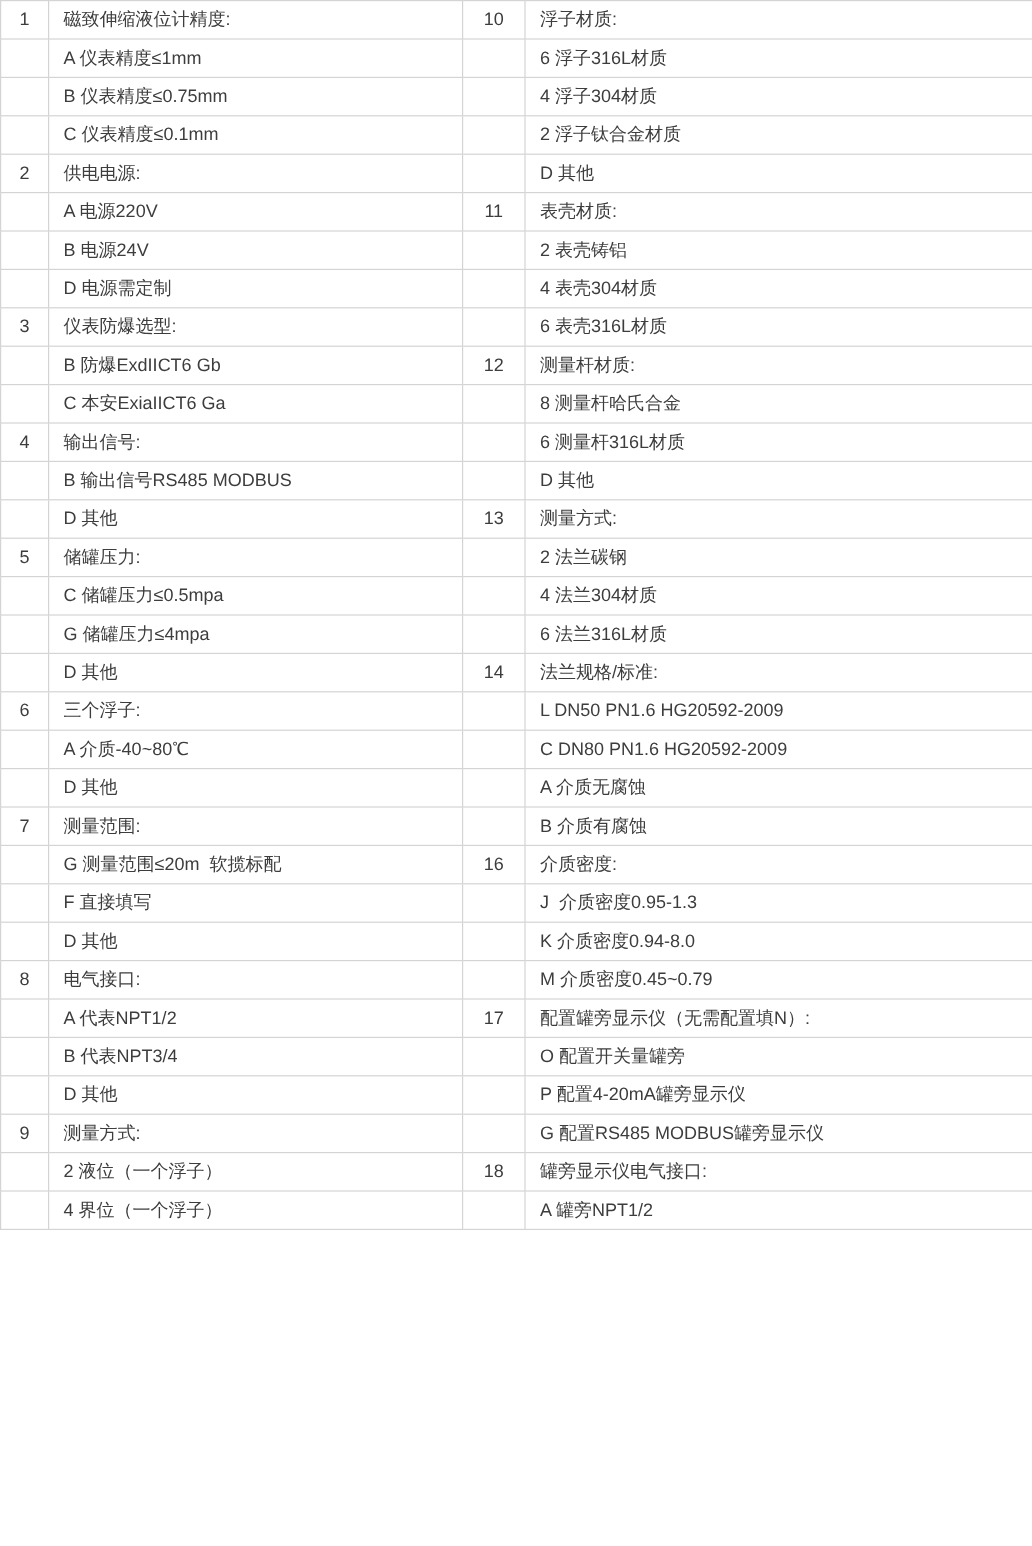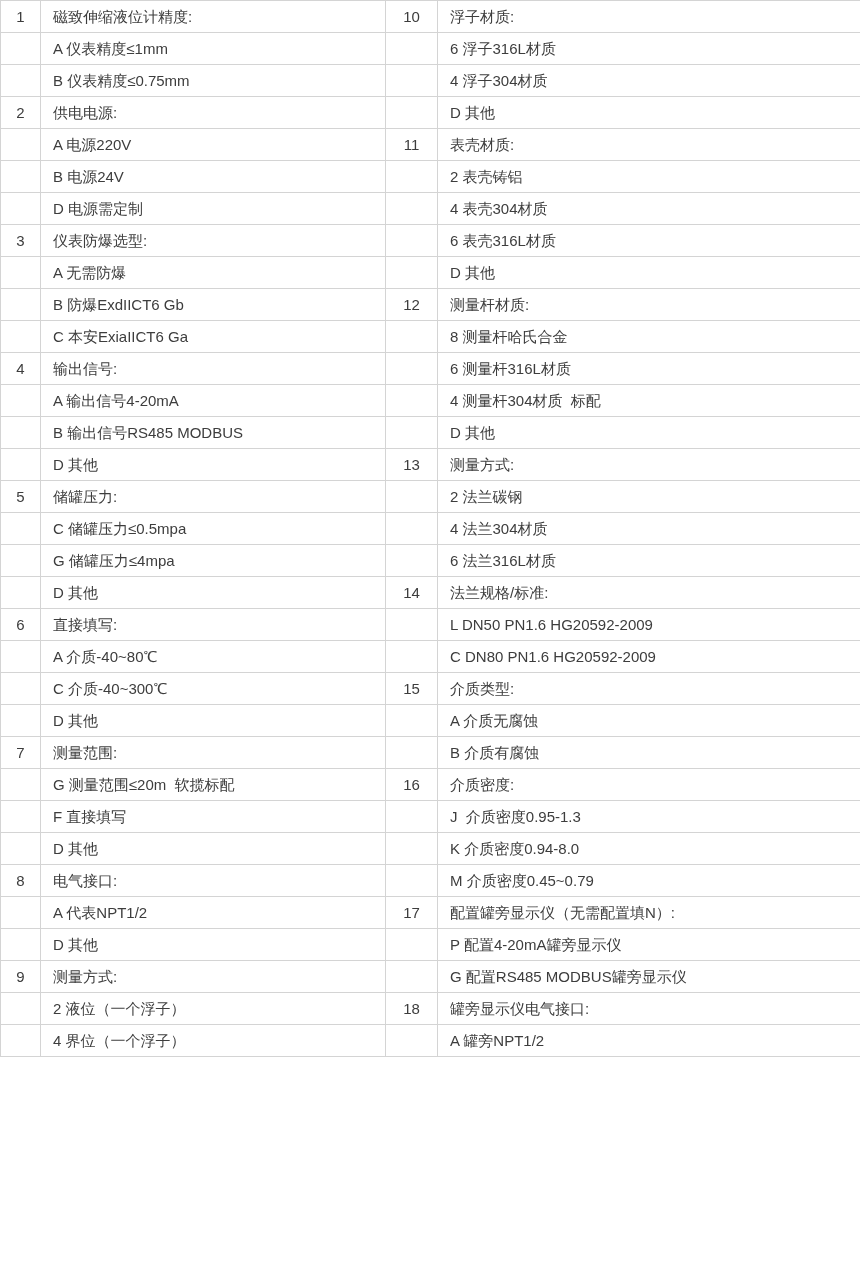--- a/index.html
+++ b/index.html
@@ -63,20 +63,26 @@
     <td class="num"></td>
     <td class="txt">6 浮子316L材质</td>
   </tr>
         <tr>
     <td class="num"></td>
     <td class="txt">B 仪表精度≤0.75mm</td>
     <td class="num"></td>
     <td class="txt">4 浮子304材质</td>
   </tr>
         <tr>
+    <td class="num"></td>
+    <td class="txt">C 仪表精度≤0.1mm</td>
+    <td class="num"></td>
+    <td class="txt">2 浮子钛合金材质</td>
+  </tr>
+        <tr>
     <td class="num">2</td>
     <td class="txt">供电电源:</td>
     <td class="num"></td>
     <td class="txt">D 其他</td>
   </tr>
         <tr>
     <td class="num"></td>
     <td class="txt">A 电源220V</td>
     <td class="num">11</td>
     <td class="txt">表壳材质:</td>
@@ -94,50 +100,38 @@
     <td class="txt">4 表壳304材质</td>
   </tr>
         <tr>
     <td class="num">3</td>
     <td class="txt">仪表防爆选型:</td>
     <td class="num"></td>
     <td class="txt">6 表壳316L材质</td>
   </tr>
         <tr>
     <td class="num"></td>
-    <td class="txt">A 无需防爆</td>
-    <td class="num"></td>
-    <td class="txt">D 其他</td>
-  </tr>
-        <tr>
-    <td class="num"></td>
     <td class="txt">B 防爆ExdIICT6 Gb</td>
     <td class="num">12</td>
     <td class="txt">测量杆材质:</td>
   </tr>
         <tr>
     <td class="num"></td>
     <td class="txt">C 本安ExiaIICT6 Ga</td>
     <td class="num"></td>
     <td class="txt">8 测量杆哈氏合金</td>
   </tr>
         <tr>
     <td class="num">4</td>
     <td class="txt">输出信号:</td>
     <td class="num"></td>
     <td class="txt">6 测量杆316L材质</td>
   </tr>
         <tr>
     <td class="num"></td>
-    <td class="txt">A 输出信号4-20mA</td>
-    <td class="num"></td>
-    <td class="txt">4 测量杆304材质  标配</td>
-  </tr>
-        <tr>
-    <td class="num"></td>
     <td class="txt">B 输出信号RS485 MODBUS</td>
     <td class="num"></td>
     <td class="txt">D 其他</td>
   </tr>
         <tr>
     <td class="num"></td>
     <td class="txt">D 其他</td>
     <td class="num">13</td>
     <td class="txt">测量方式:</td>
   </tr>
@@ -160,35 +154,29 @@
     <td class="txt">6 法兰316L材质</td>
   </tr>
         <tr>
     <td class="num"></td>
     <td class="txt">D 其他</td>
     <td class="num">14</td>
     <td class="txt">法兰规格/标准:</td>
   </tr>
         <tr>
     <td class="num">6</td>
-    <td class="txt">直接填写:</td>
+    <td class="txt">三个浮子:</td>
     <td class="num"></td>
     <td class="txt">L DN50 PN1.6 HG20592-2009</td>
   </tr>
         <tr>
     <td class="num"></td>
     <td class="txt">A 介质-40~80℃</td>
     <td class="num"></td>
     <td class="txt">C DN80 PN1.6 HG20592-2009</td>
-  </tr>
-        <tr>
-    <td class="num"></td>
-    <td class="txt">C 介质-40~300℃</td>
-    <td class="num">15</td>
-    <td class="txt">介质类型:</td>
   </tr>
         <tr>
     <td class="num"></td>
     <td class="txt">D 其他</td>
     <td class="num"></td>
     <td class="txt">A 介质无腐蚀</td>
   </tr>
         <tr>
     <td class="num">7</td>
     <td class="txt">测量范围:</td>
@@ -217,20 +205,26 @@
     <td class="num">8</td>
     <td class="txt">电气接口:</td>
     <td class="num"></td>
     <td class="txt">M 介质密度0.45~0.79</td>
   </tr>
         <tr>
     <td class="num"></td>
     <td class="txt">A 代表NPT1/2</td>
     <td class="num">17</td>
     <td class="txt">配置罐旁显示仪（无需配置填N）:</td>
+  </tr>
+        <tr>
+    <td class="num"></td>
+    <td class="txt">B 代表NPT3/4</td>
+    <td class="num"></td>
+    <td class="txt">O 配置开关量罐旁</td>
   </tr>
         <tr>
     <td class="num"></td>
     <td class="txt">D 其他</td>
     <td class="num"></td>
     <td class="txt">P 配置4-20mA罐旁显示仪</td>
   </tr>
         <tr>
     <td class="num">9</td>
     <td class="txt">测量方式:</td>

